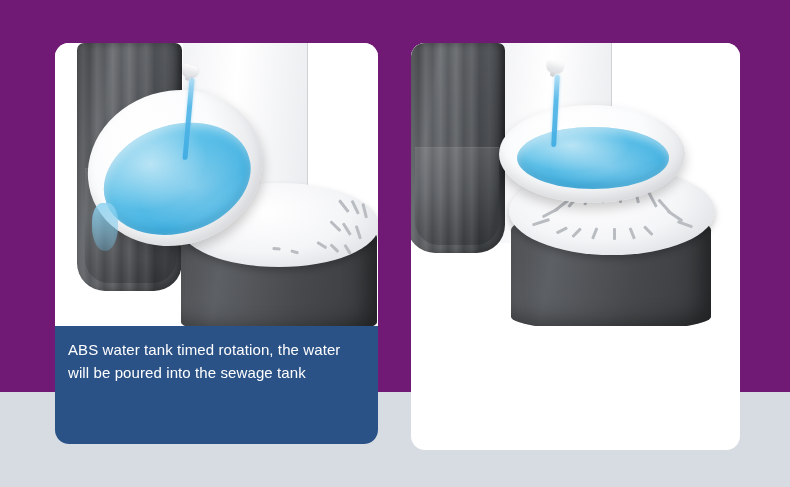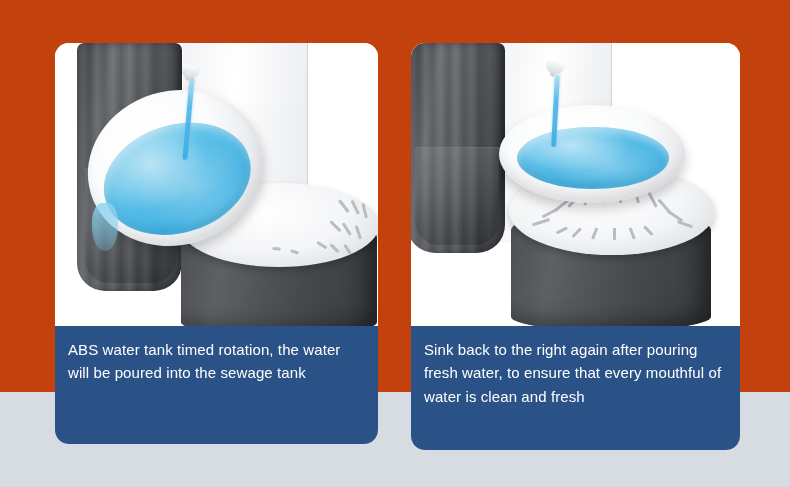--- a/index.html
+++ b/index.html
@@ -10,21 +10,21 @@
     width: 790px;
     height: 487px;
     background: #d7dce3;
     font-family: "Liberation Sans", sans-serif;
     overflow: hidden;
   }
   .stage {
     position: relative;
     width: 790px;
     height: 392px;
-    background: #c2410c;
+    background: #701a75;
   }
 
   
   .card {
     position: absolute;
     top: 43px;
     border-radius: 14px;
     overflow: hidden;
     background: #ffffff;
     display: flex;
@@ -260,18 +260,15 @@
 
       <div class="bowl" style="left:88px; top:62px; width:186px; height:98px;">
         <div class="bowl-water" style="left:18px; top:22px; width:152px; height:62px;"></div>
       </div>
 
       <div class="stream" style="left:142px; top:32px; height:72px; transform:rotate(3deg);"></div>
 
       <div class="nozzle" style="left:136px; top:18px;"></div>
     </div>
 
-    <div class="caption">
-      <p>Sink back to the right again after pouring fresh water, to ensure that every mouthful of water is clean and fresh</p>
-    </div>
   </div>
 
 </div>
 
 </body></html>

